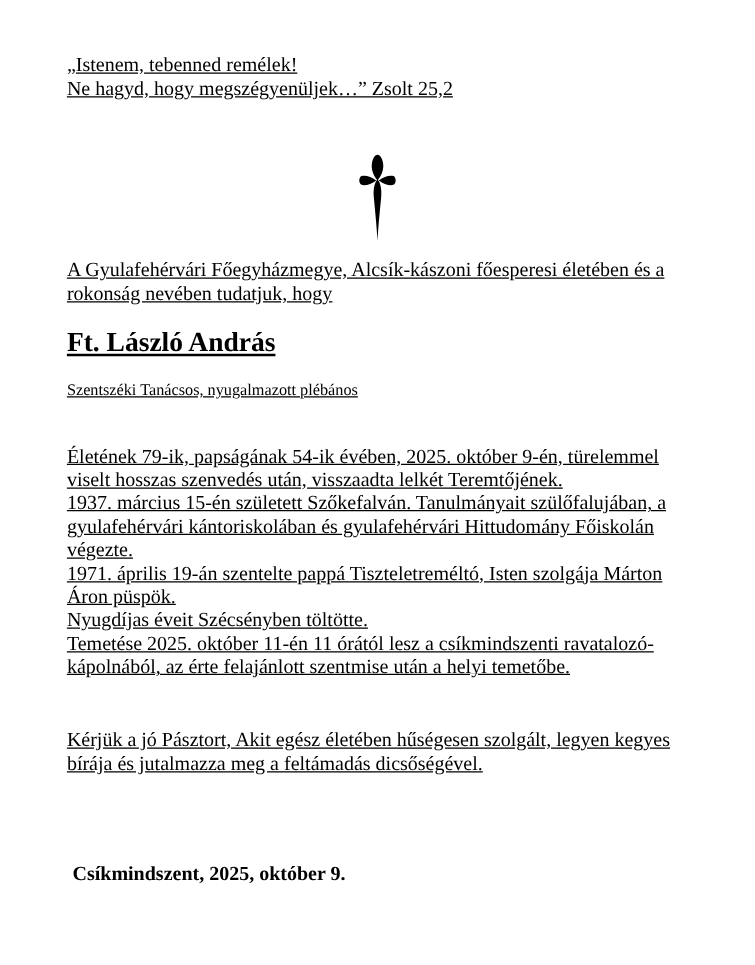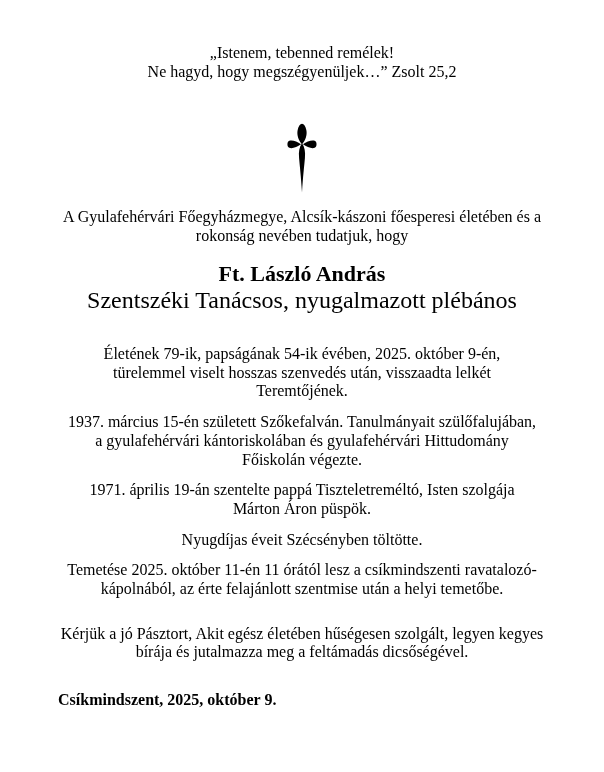--- a/index.html
+++ b/index.html
@@ -10,21 +10,21 @@
     margin: 0 auto;
     background: #ffffff;
     color: #000000;
     font-family: "Liberation Serif", "DejaVu Serif", serif;
     overflow: hidden;
     position: relative;
   }
   .content {
     width: 497px;
     margin: 0 auto;
-    text-align: center;
+    text-decoration: underline;
   }
   .quote {
     padding-top: 43px;
     font-size: 16px;
     line-height: 19px;
   }
   .cross-wrap {
     margin-top: 39px;
     height: 74px;
     display: flex;
@@ -36,32 +36,32 @@
     font-size: 16px;
     line-height: 19px;
   }
   .deceased-name {
     margin-top: 16px;
     font-size: 22px;
     font-weight: bold;
     line-height: 26px;
   }
   .deceased-title {
-    margin-top: 1px;
-    font-size: 24px;
+    margin-top: 13px;
+    font-size: 13px;
     line-height: 24px;
   }
   .biography {
     margin-top: 33px;
     font-size: 16px;
     line-height: 18.7px;
   }
-  .biography p { margin: 12px; }
+  .biography p { margin: 0; }
   .petition {
-    margin-top: 26px;
+    margin-top: 40px;
     font-size: 16px;
     line-height: 18.7px;
   }
   .dateline {
     position: absolute;
     left: 58px;
     top: 691px;
     font-size: 16px;
     font-weight: bold;
     text-align: left;

